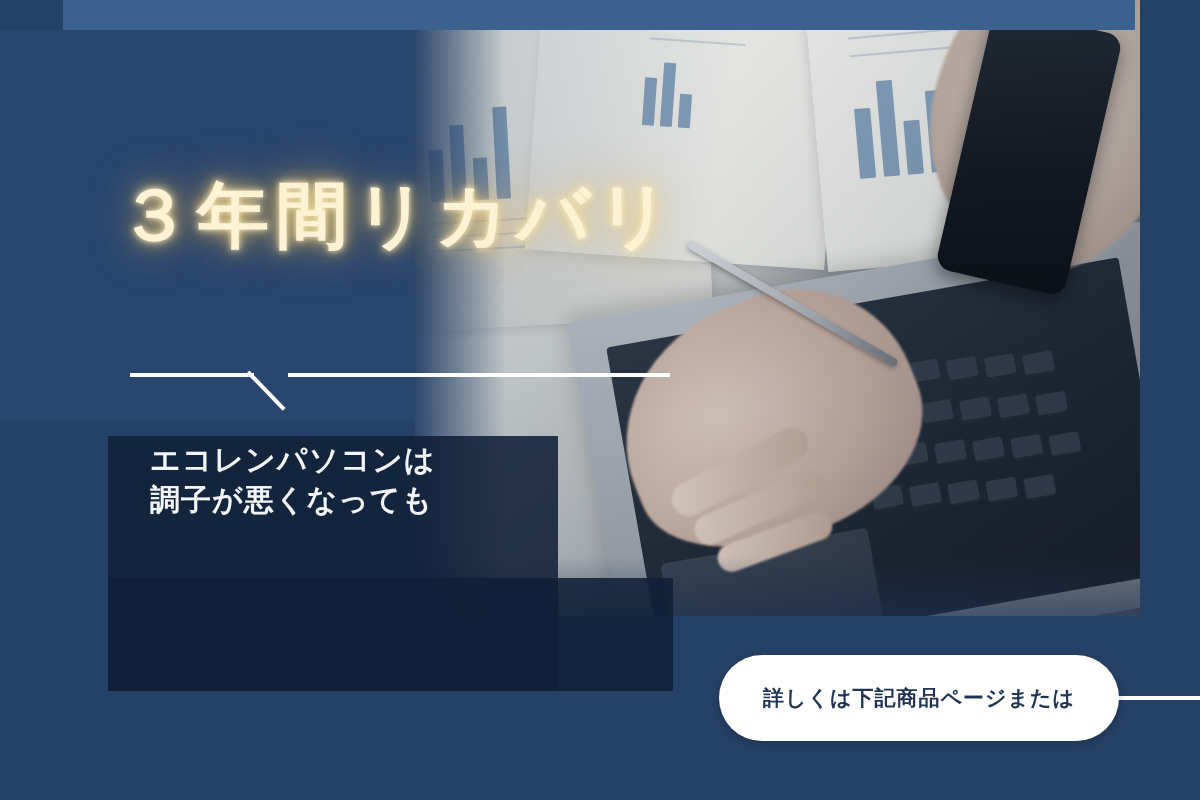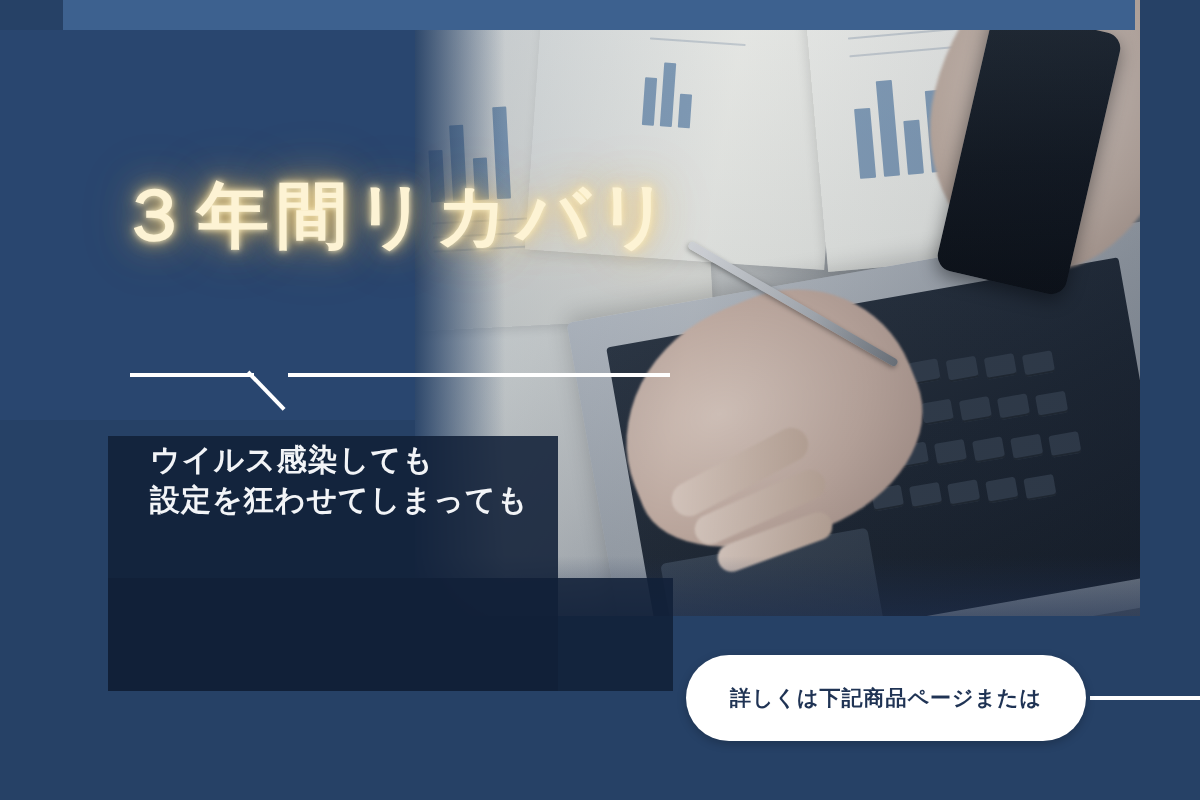--- a/index.html
+++ b/index.html
@@ -185,21 +185,21 @@
   .msg{
     position:absolute;left:150px;top:440px;z-index:8;
     font-size:30px;line-height:40px;font-weight:700;
     letter-spacing:1px;white-space:nowrap;
   }
   .msg .w{color:#f2f4f7;}
   .msg .r{color:#ff2b2b;}
 
   
   .pill{
-    position:absolute;left:686px;top:655px;width:400px;height:86px;
+    position:absolute;left:719px;top:655px;width:400px;height:86px;
     background:#ffffff;border-radius:46px;z-index:9;
     display:flex;align-items:center;justify-content:center;
     box-shadow:0 3px 10px rgba(0,0,0,.22);
   }
   .pill-text{
     color:#1f3354;font-size:21px;line-height:30px;font-weight:700;
     letter-spacing:1px;text-align:center;white-space:nowrap;
   }
   .pill-tail{
     position:absolute;left:1090px;top:696px;width:110px;height:4px;
@@ -321,22 +321,22 @@
     <div>３年間リカバリ</div>
   </div>
 
   <div class="deco deco-l1"></div>
   <div class="deco deco-diag"></div>
   <div class="deco deco-l2"></div>
 
   <div class="msgbox-a"></div>
   <div class="msgbox-b"></div>
   <div class="msg">
-    <div class="w">ウイルス感染しても</div>
-    <div class="w">設定を狂わせてしまっても</div>
+    <div class="w">エコレンパソコンは</div>
+    <div class="w">調子が悪くなっても</div>
   </div>
 
   <div class="pill-tail"></div>
   <div class="pill">
     <div class="pill-text">
       <div>詳しくは下記商品ページまたは</div>
     </div>
   </div>
 
 </div>

